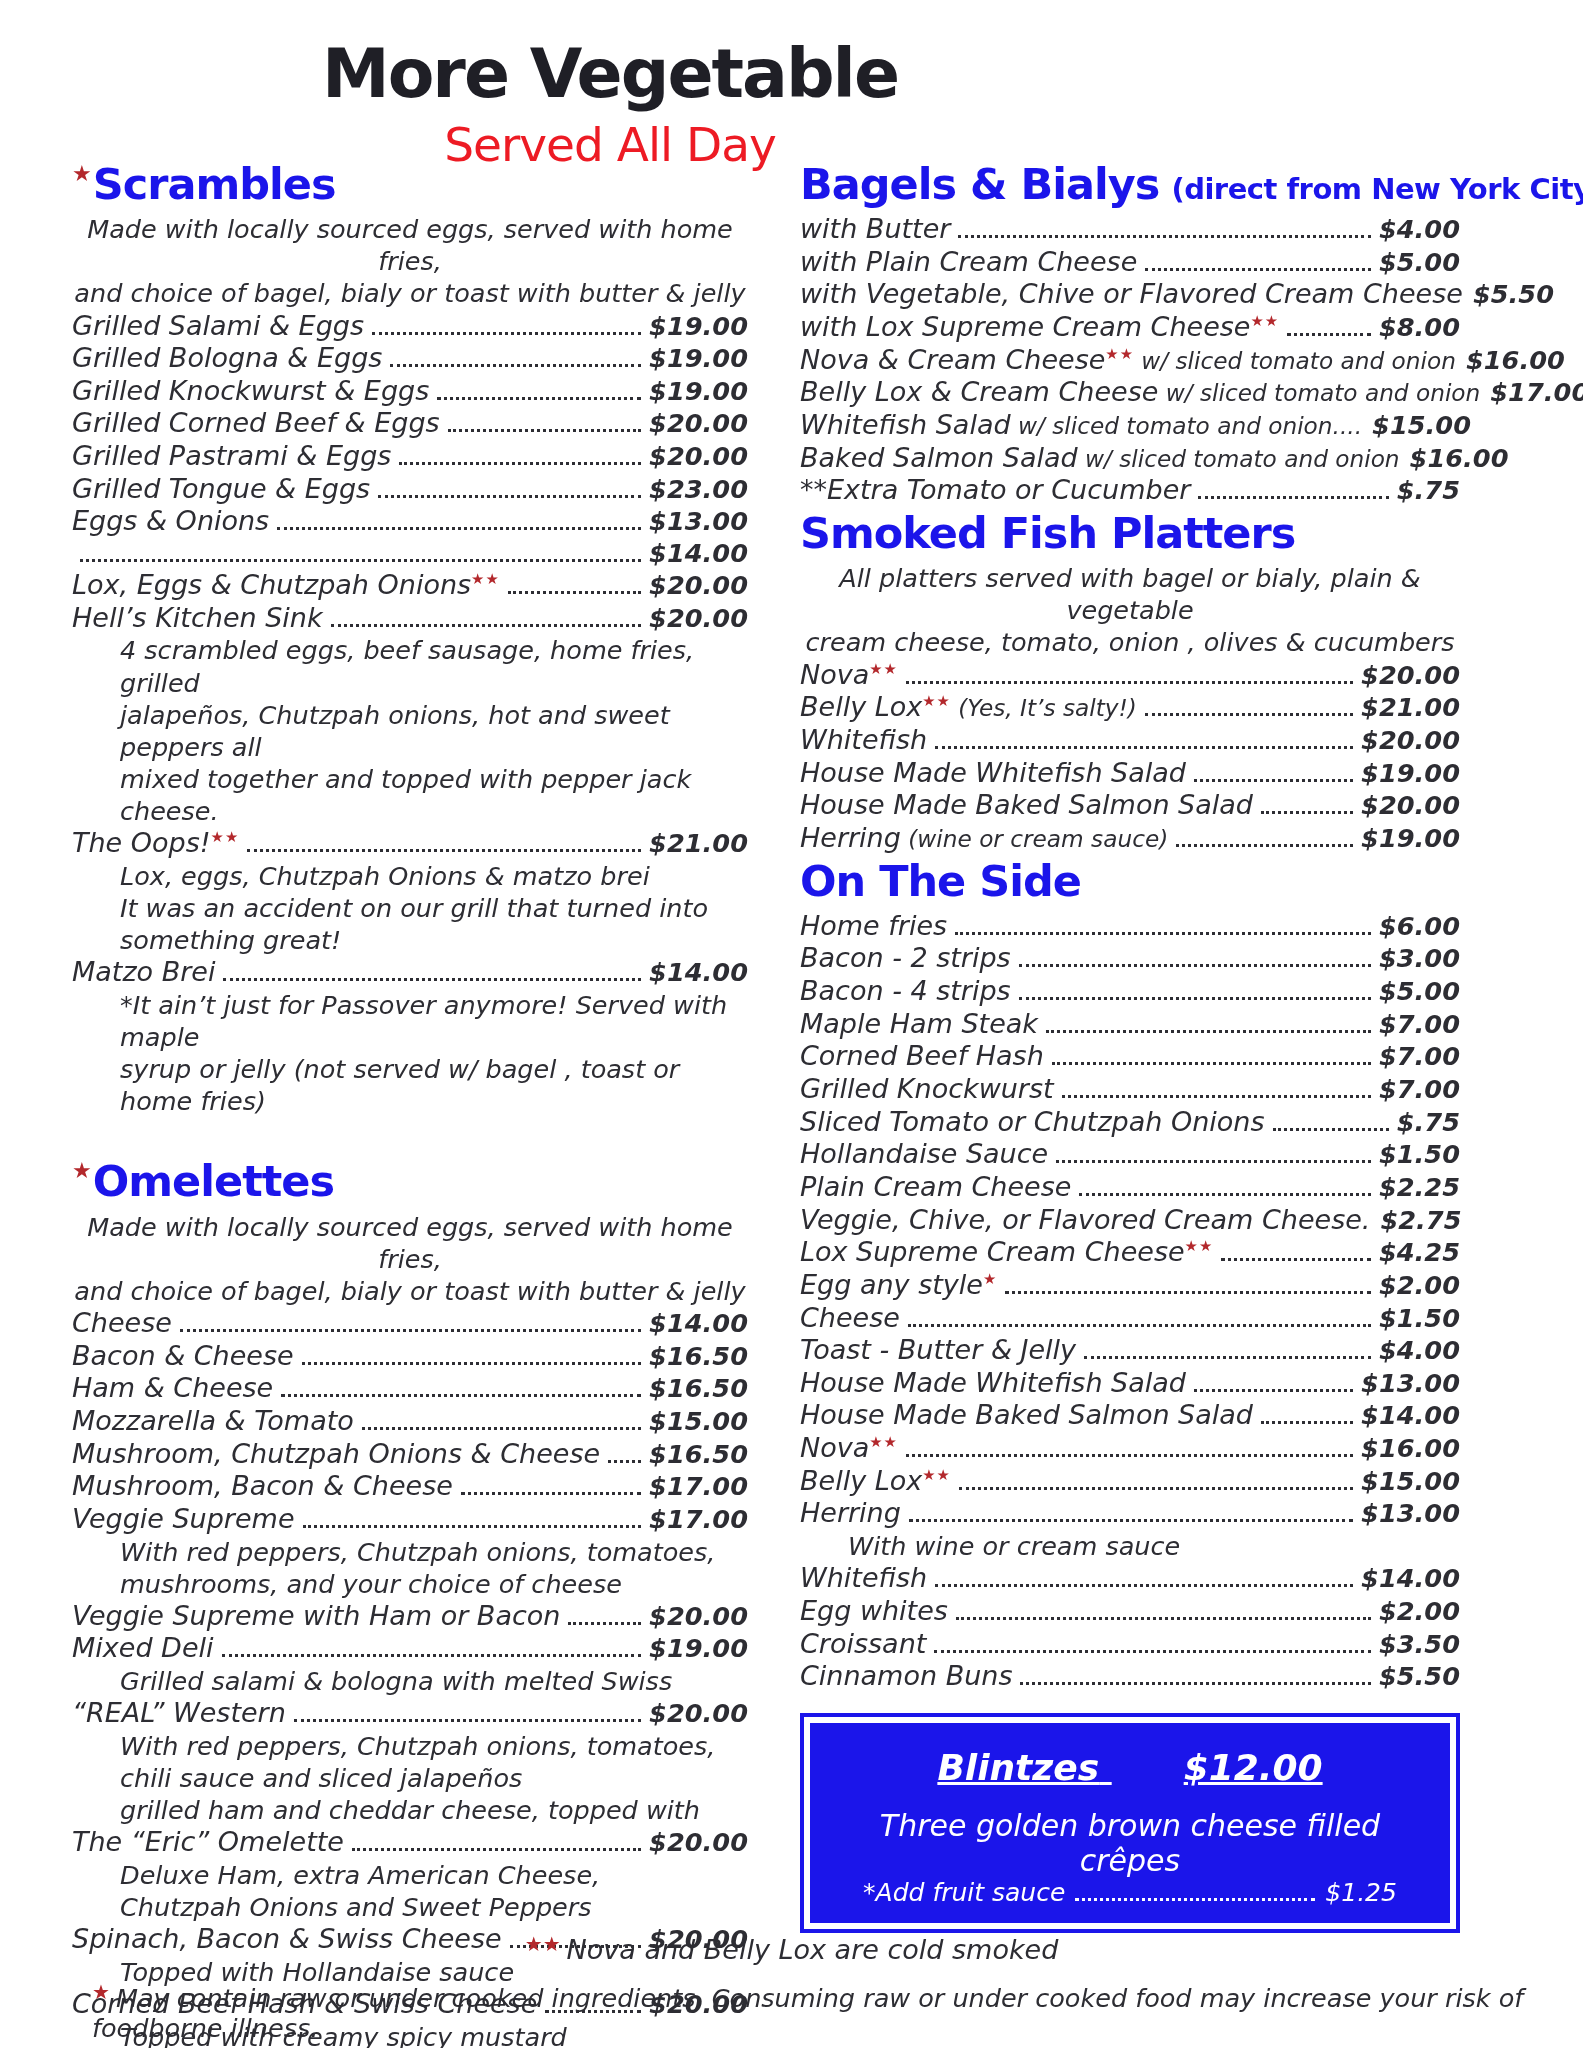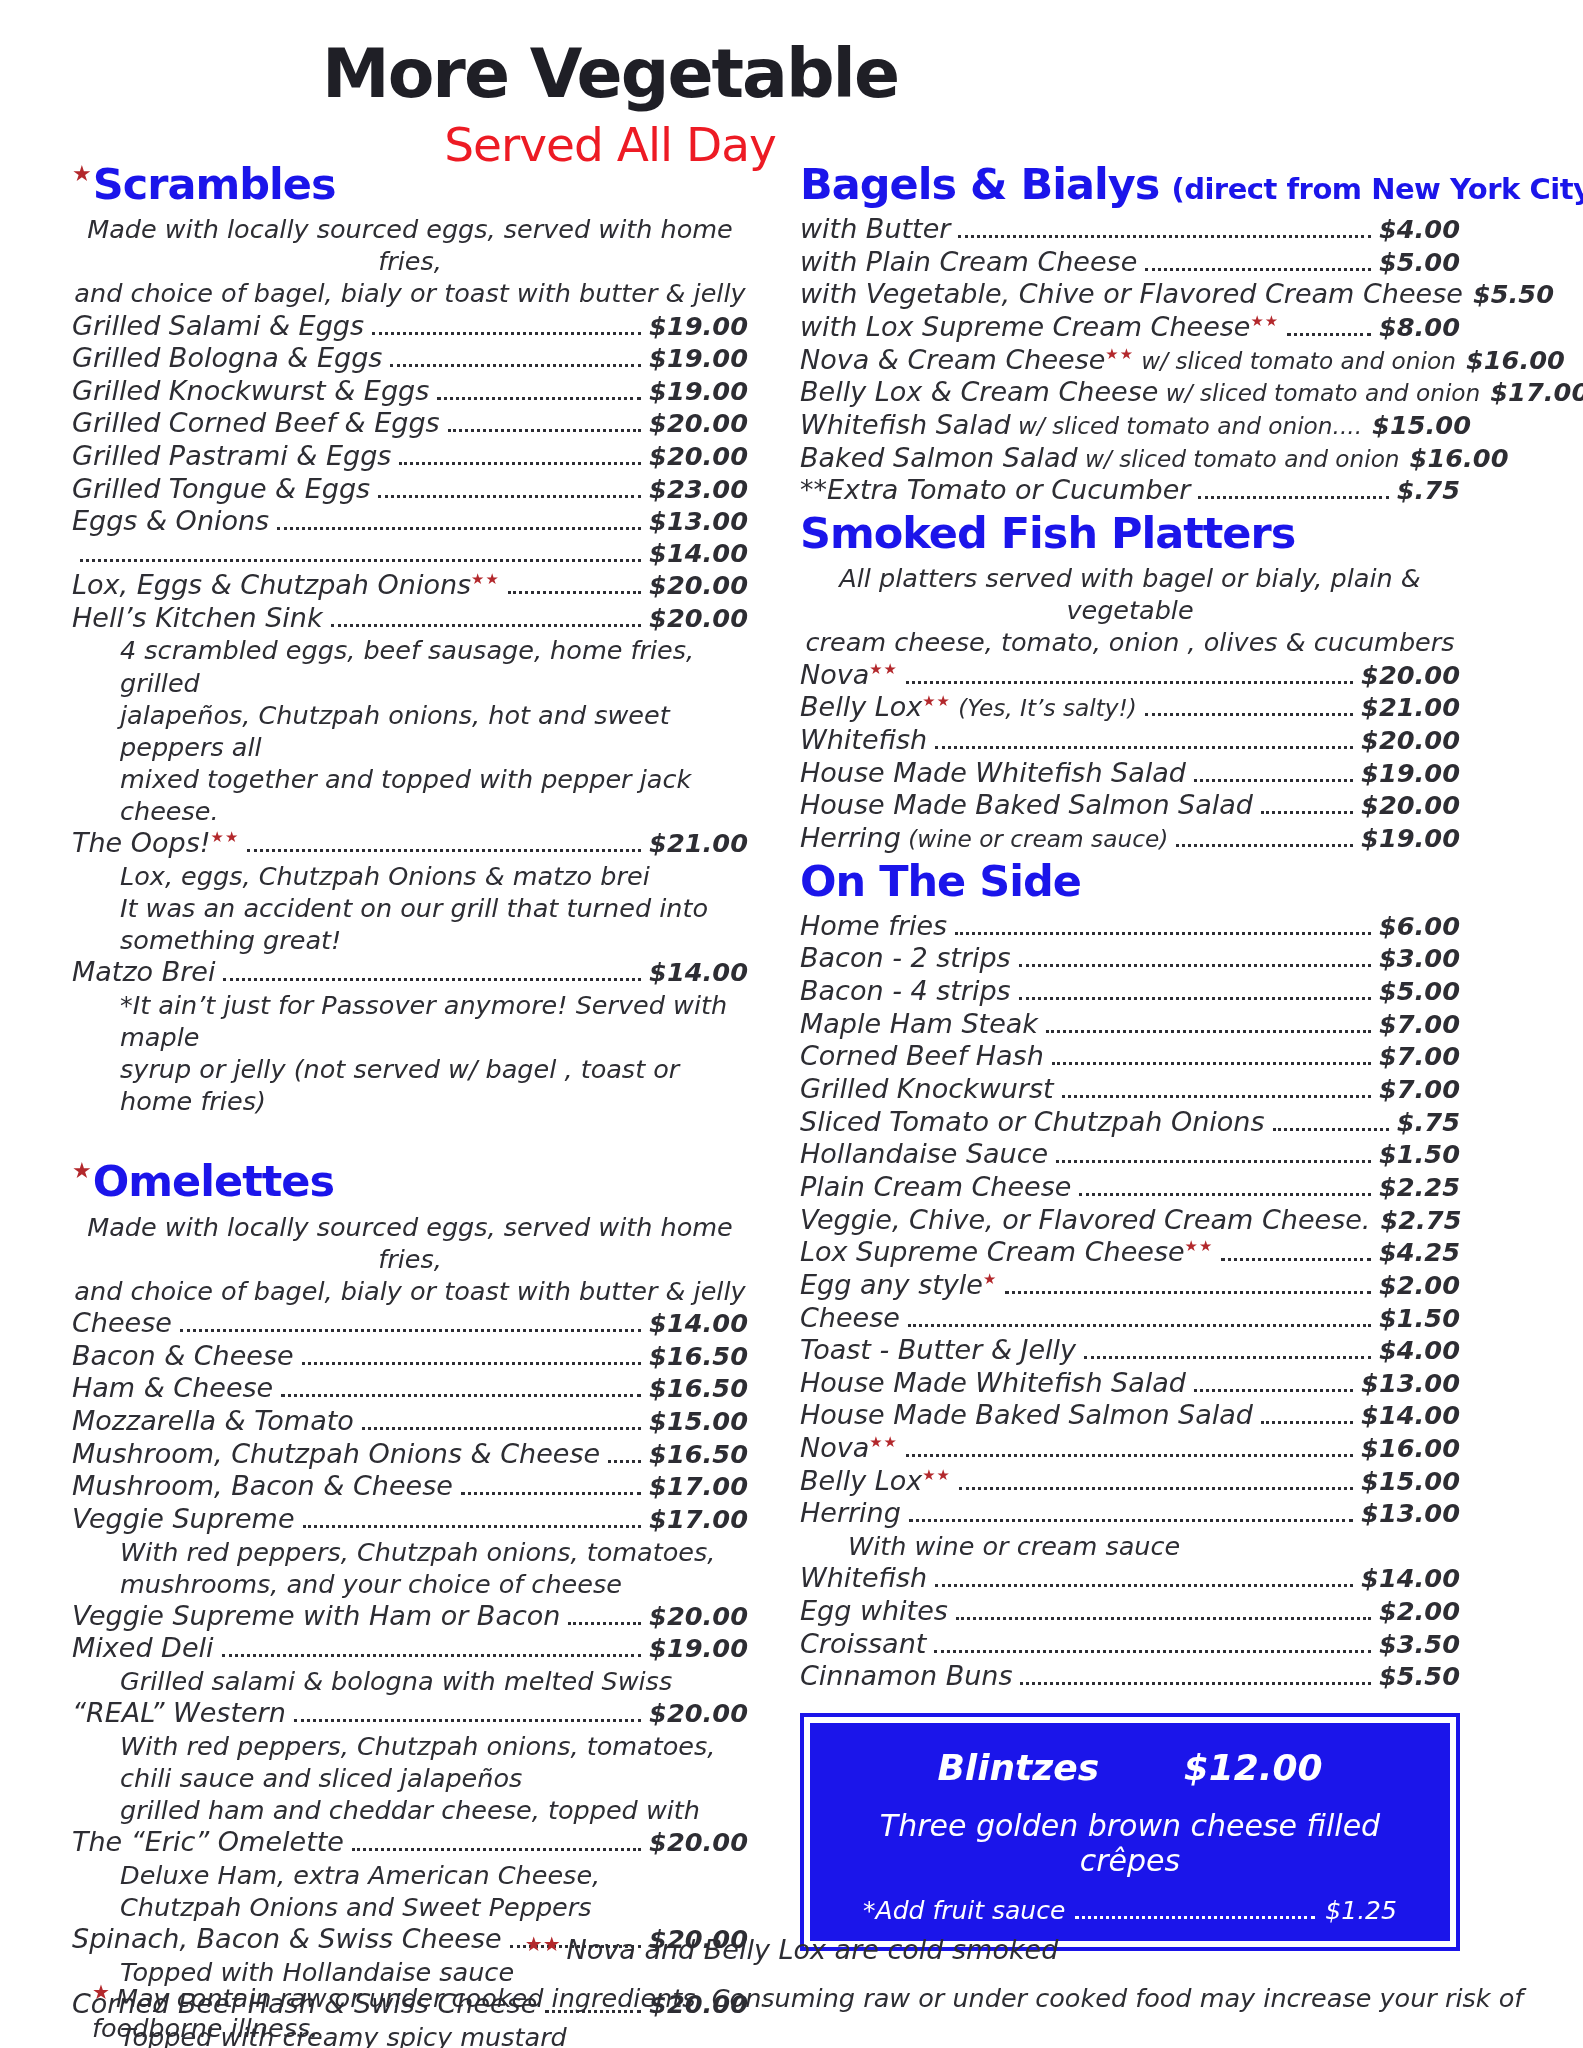--- a/index.html
+++ b/index.html
@@ -43,24 +43,24 @@
 
   .desc { font-style:italic; font-size:25.5px; line-height:1.26; padding-left:48px; }
 
   
   .blintz-box {
     margin-top:20px; background:#1b15ea; border:4px solid #1b15ea;
     box-shadow: inset 0 0 0 6px #ffffff;
     color:#ffffff; text-align:center; font-style:italic;
     padding:30px 28px 22px;
   }
-  .b-row1 { font-size:36px; font-weight:bold; }
+  .b-row1 { font-size:36px; font-weight:bold;text-decoration:underline; }
   .b-row1 .b-price { margin-left:72px; }
   .b-desc { font-size:30px; margin-top:20px; }
-  .b-addon { margin-top:18px; font-size:25px; display:flex; justify-content:center; align-items:baseline; }
+  .b-addon { font-size:25px; display:flex; justify-content:center; align-items:baseline; }
   .wdots { width:240px; border-bottom:3px dotted #ffffff; margin:0 10px 6px 10px; }
 
   
   .footnote-smoked {
     position:absolute; top:1932px; left:0; width:100%; text-align:center;
     font-style:italic; font-size:27px;
   }
   .footnote-raw {
     position:absolute; top:1980px; left:92px; width:1450px;
     font-style:italic; font-size:25.5px;

